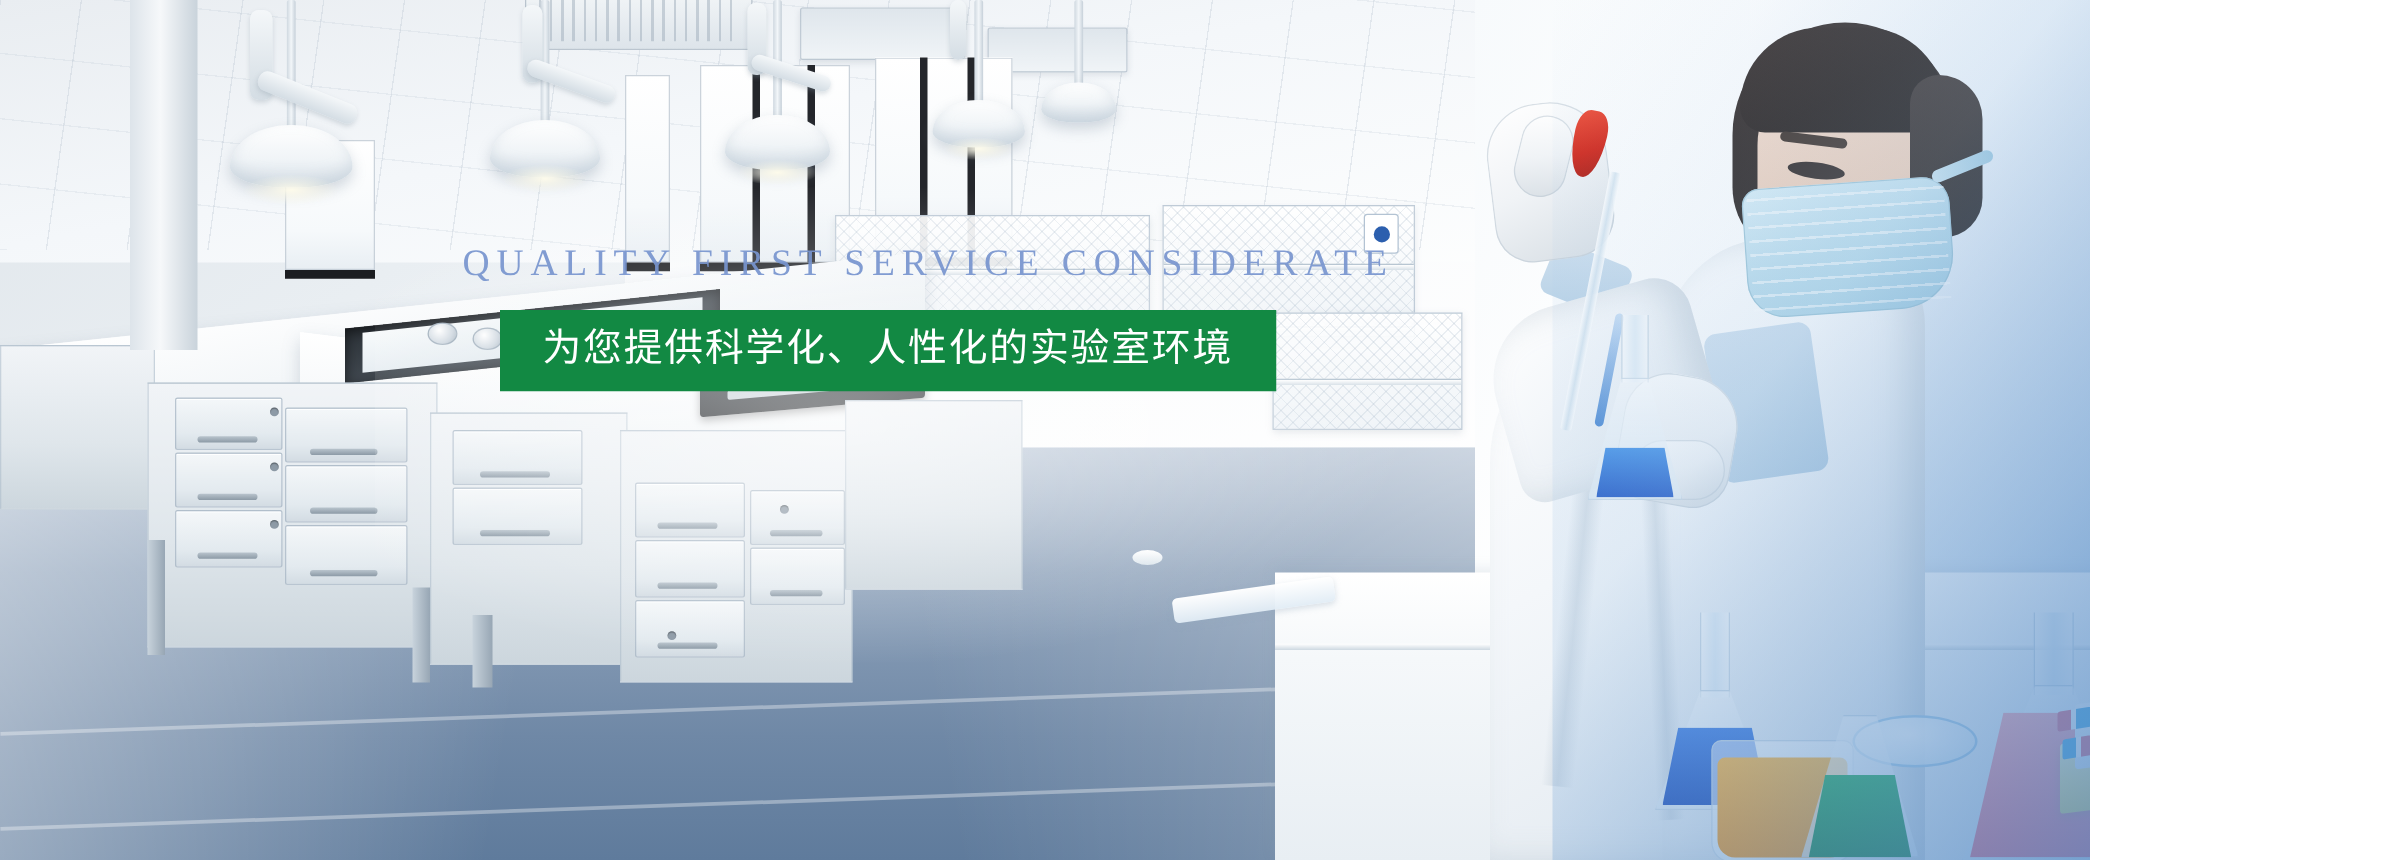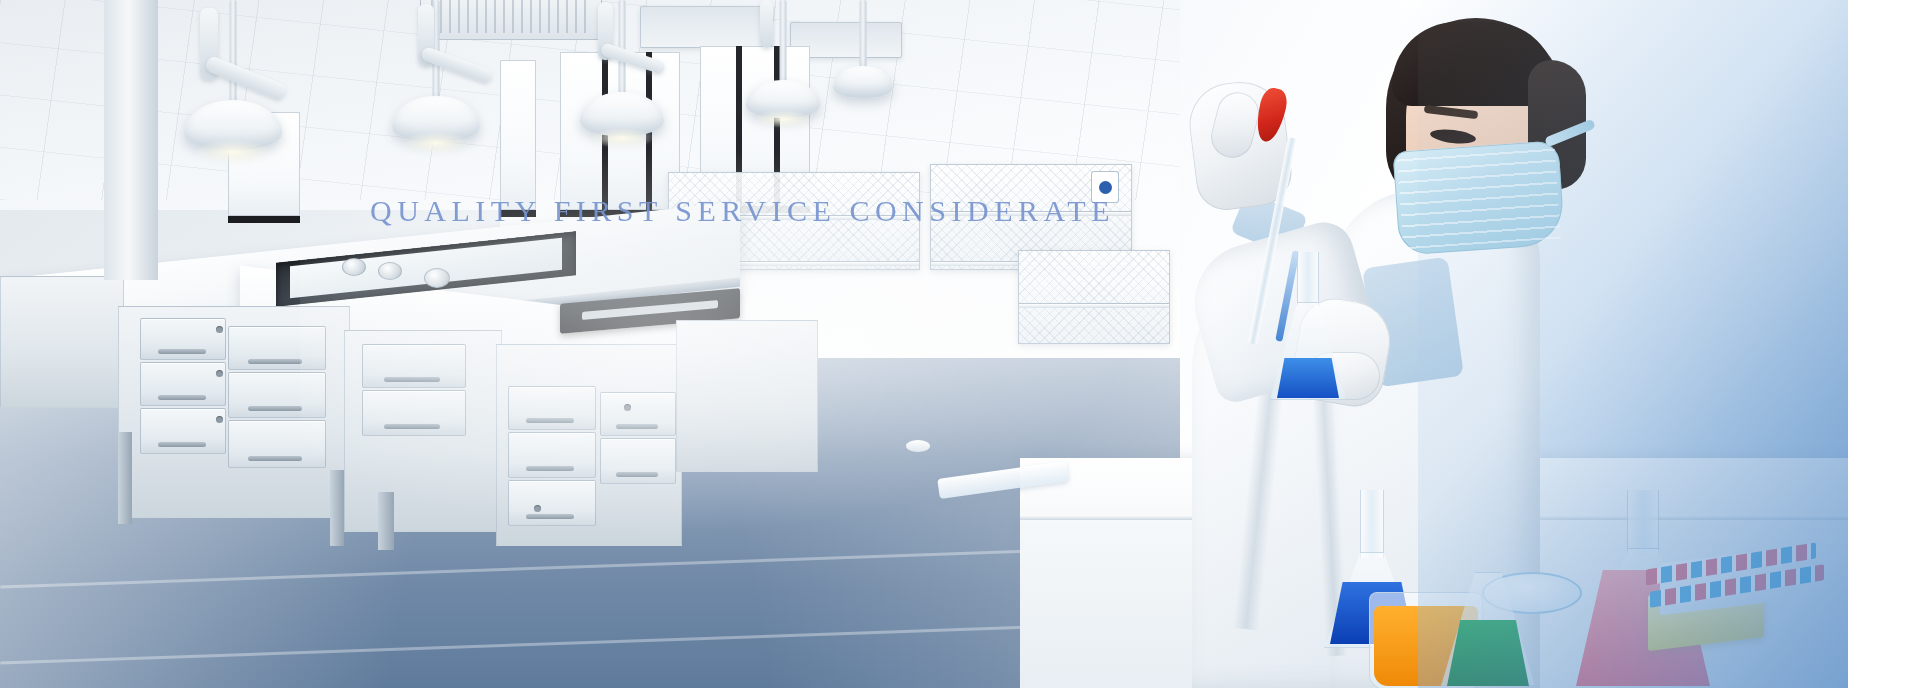--- a/index.html
+++ b/index.html
@@ -3,21 +3,21 @@
 <meta charset="utf-8">
 <title>Laboratory Banner</title>
 <style>
   html, body {
     margin: 0;
     padding: 0;
     background: #ffffff;
   }
   #banner {
     position: relative;
-    width: 1848px;
+    width: 1672px;
     height: 688px;
     overflow: hidden;
     font-family: "Liberation Sans", "DejaVu Sans", sans-serif;
     background: #eef2f6;
   }
 
   
   .photo {
     position: absolute;
     inset: 0;
@@ -610,15 +610,18 @@
 
     <div class="blue-corner"></div>
 
     <div class="wash"></div>
   </div>
 
   <div class="text-block">
     <div class="eng-line">QUALITY FIRST SERVICE CONSIDERATE</div>
 
 
+    <div class="green-bar">
+      <span>为您提供科学化、人性化的实验室环境</span>
+    </div>
   </div>
 
 </div>
 
 </body></html>

